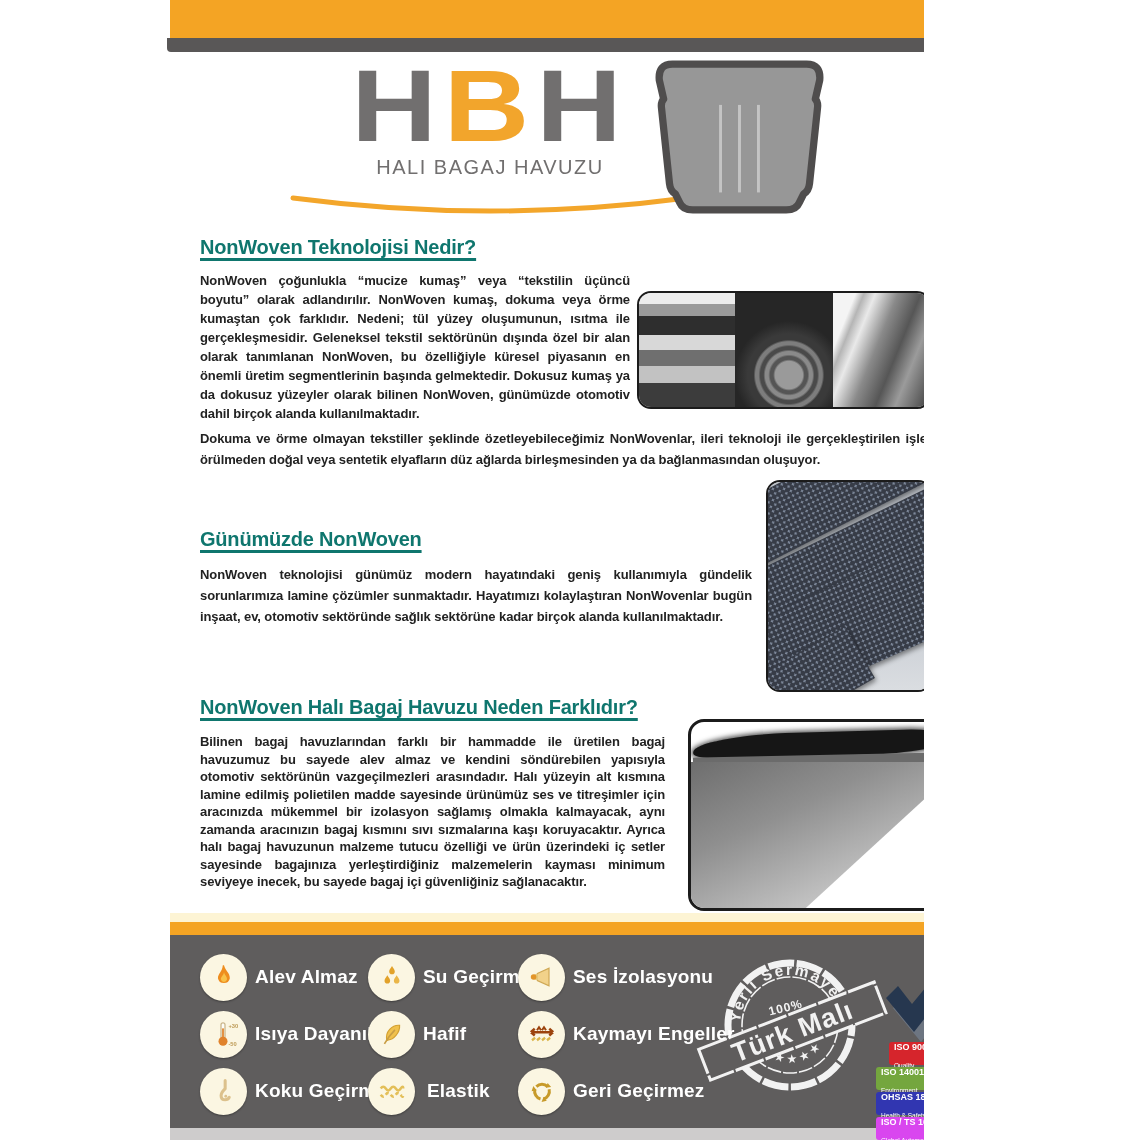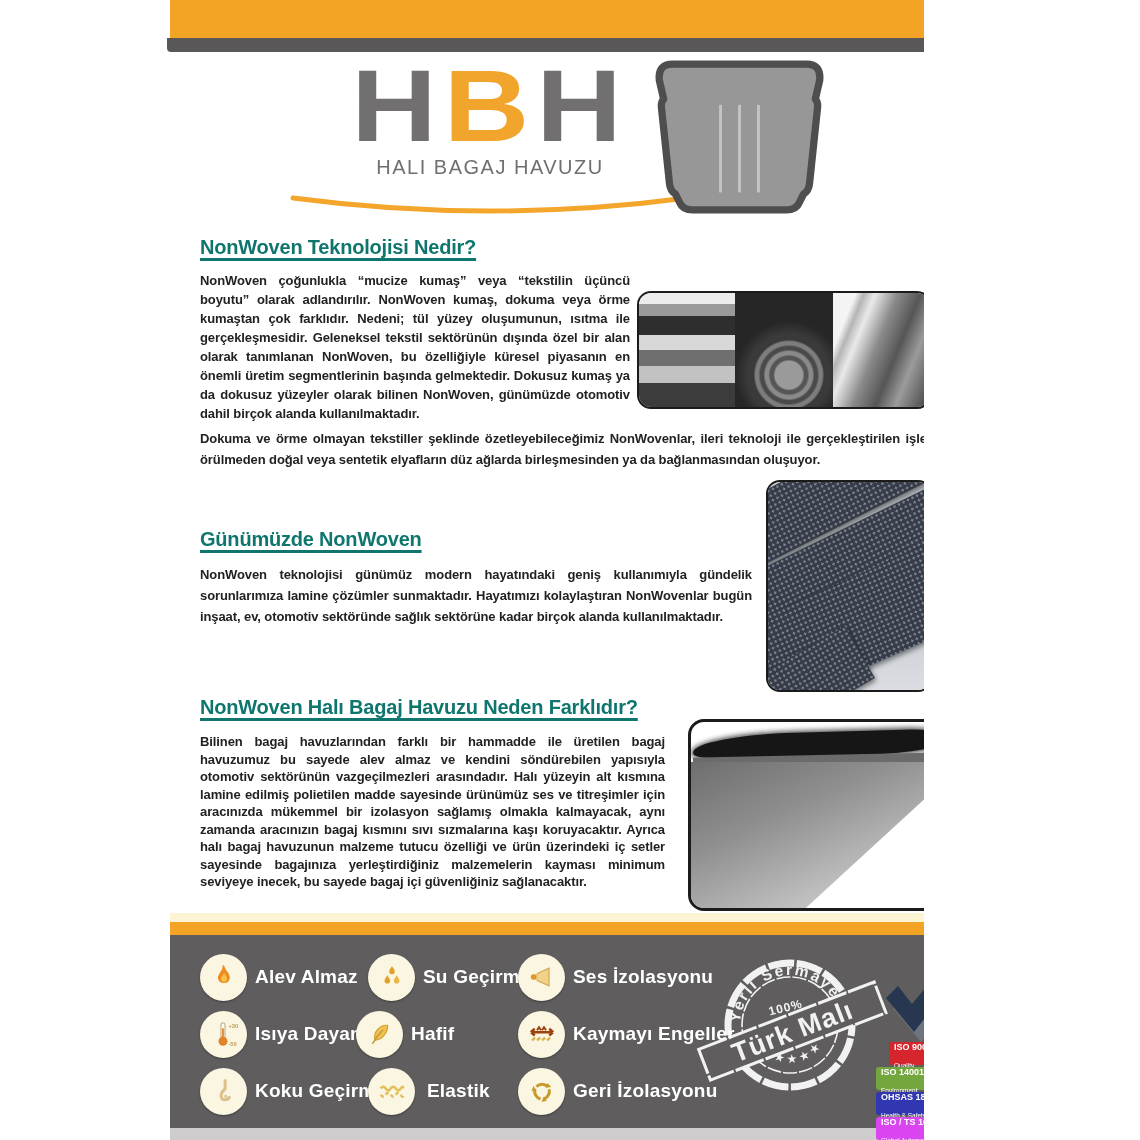--- a/index.html
+++ b/index.html
@@ -154,21 +154,21 @@
       <svg width="30" height="30" viewBox="0 0 24 24">
         <rect x="9.6" y="3" width="3.2" height="12.5" rx="1.6" fill="#fdfdf7" stroke="#c9b489" stroke-width="1"></rect>
         <circle cx="11.2" cy="17.8" r="3.6" fill="#e0832c"></circle>
         <rect x="10.5" y="7.5" width="1.4" height="9" fill="#e0832c"></rect>
         <text x="15.5" y="7" font-size="4.6" font-weight="bold" fill="#bd9a55">+30</text>
         <text x="15.5" y="21.5" font-size="4.6" font-weight="bold" fill="#bd9a55">-50</text>
       </svg>
     </span>
     <span class="flabel">Isıya Dayanıklı</span>
   </div>
-  <div class="abs feature" style="left:356px;top:1009px;">
+  <div class="abs feature" style="left:368px;top:1009px;">
     <span class="fcircle">
       <svg width="28" height="28" viewBox="0 0 24 24">
           <path d="M7.5 17.5 C6 10 12 4 18.5 4.5 C19 11 13 17 9 17 Z" fill="#f0c14d" stroke="#d3a031" stroke-width="1"></path>
           <path d="M5.5 20.5 C8 16 11 12 14.5 8.5" stroke="#c89d45" stroke-width="1.4" fill="none"></path>
         </svg>
     </span>
     <span class="flabel">Hafif</span>
   </div>
   <div class="abs feature" style="left:518px;top:1009px;">
     <span class="fcircle">
@@ -205,21 +205,21 @@
         <g stroke="#c79a2a" stroke-width="2.4" fill="none">
           <path d="M7.5 8.5 A6.5 6.5 0 0 1 16.5 8.5"></path>
           <path d="M7.5 8.5 A6.5 6.5 0 0 1 16.5 8.5" transform="rotate(120 12 12.5)"></path>
           <path d="M7.5 8.5 A6.5 6.5 0 0 1 16.5 8.5" transform="rotate(240 12 12.5)"></path>
         </g>
         <path d="M16.5 5.5 l2.8 3.2 -4.2 .6 z" fill="#c79a2a"></path>
         <path d="M16.5 5.5 l2.8 3.2 -4.2 .6 z" fill="#c79a2a" transform="rotate(120 12 12.5)"></path>
         <path d="M16.5 5.5 l2.8 3.2 -4.2 .6 z" fill="#c79a2a" transform="rotate(240 12 12.5)"></path>
       </svg>
     </span>
-    <span class="flabel">Geri İzolasyonu</span>
+    <span class="flabel">Geri Geçirmez</span>
   </div>
 
   <svg class="abs" style="left:700px;top:953px;overflow:visible;" width="180" height="145" viewBox="0 0 180 145">
     <defs>
       <path id="arcTop" d="M90 72 m -50 0 a50 50 0 0 1 100 0"></path>
       <path id="arcBot" d="M90 72 m -38 0 a38 38 0 0 0 76 0"></path>
     </defs>
     <g transform="rotate(-14 90 72)" opacity="0.92">
       <circle cx="90" cy="72" r="62" fill="none" stroke="#ffffff" stroke-width="7" stroke-dasharray="26 2.5"></circle>
       <circle cx="90" cy="72" r="48" fill="none" stroke="#ffffff" stroke-width="1.6" stroke-dasharray="14 2"></circle>

